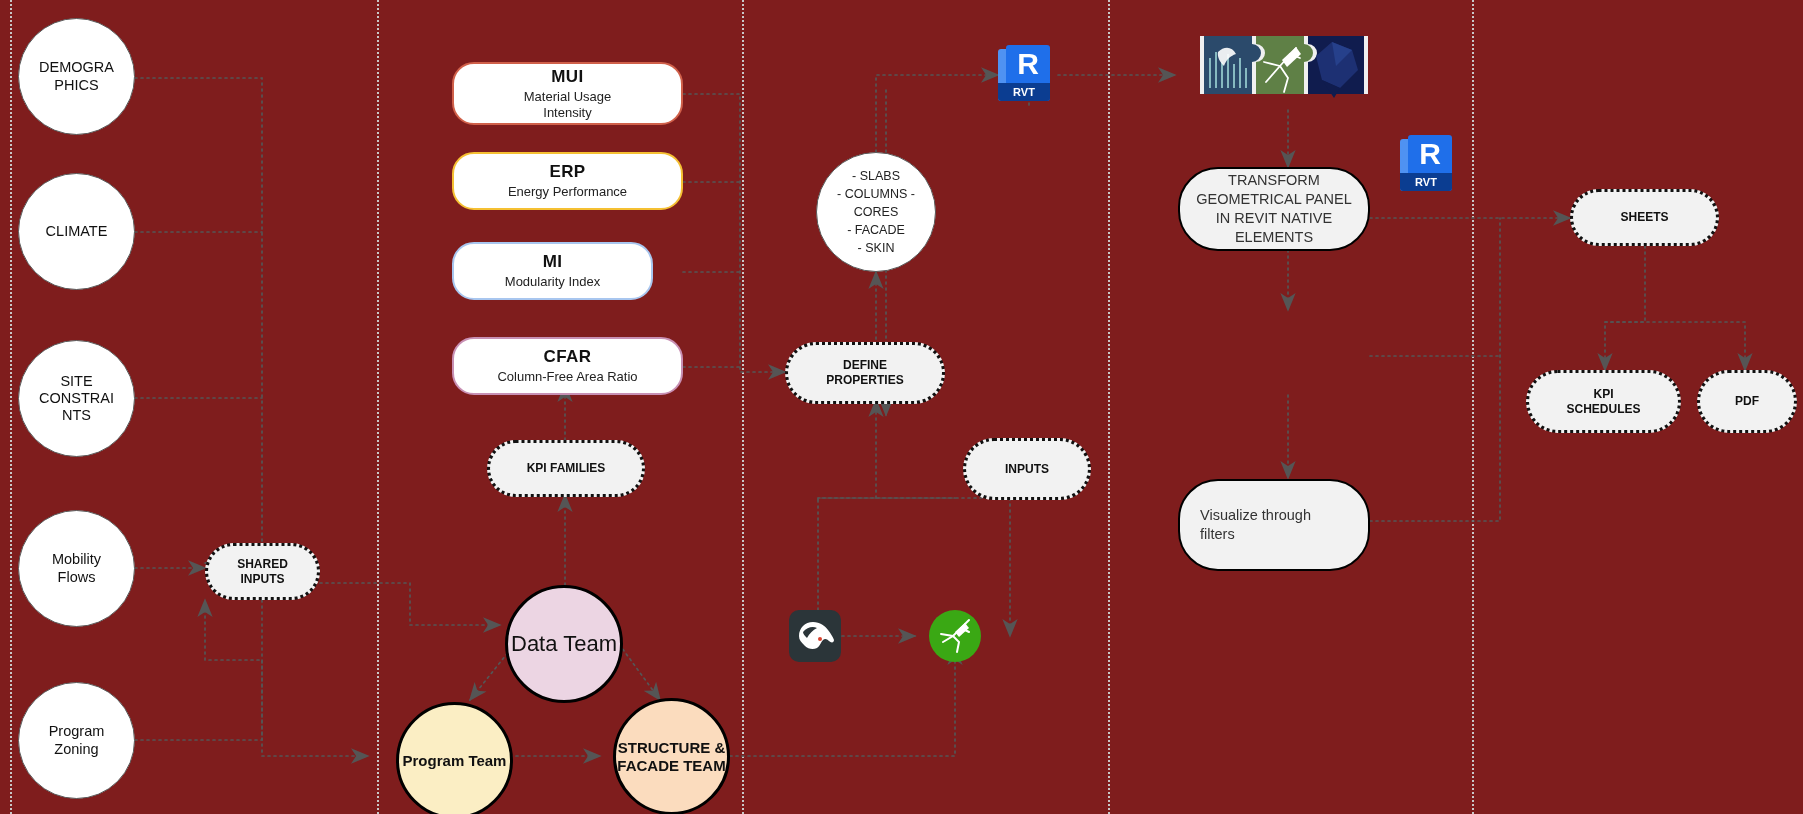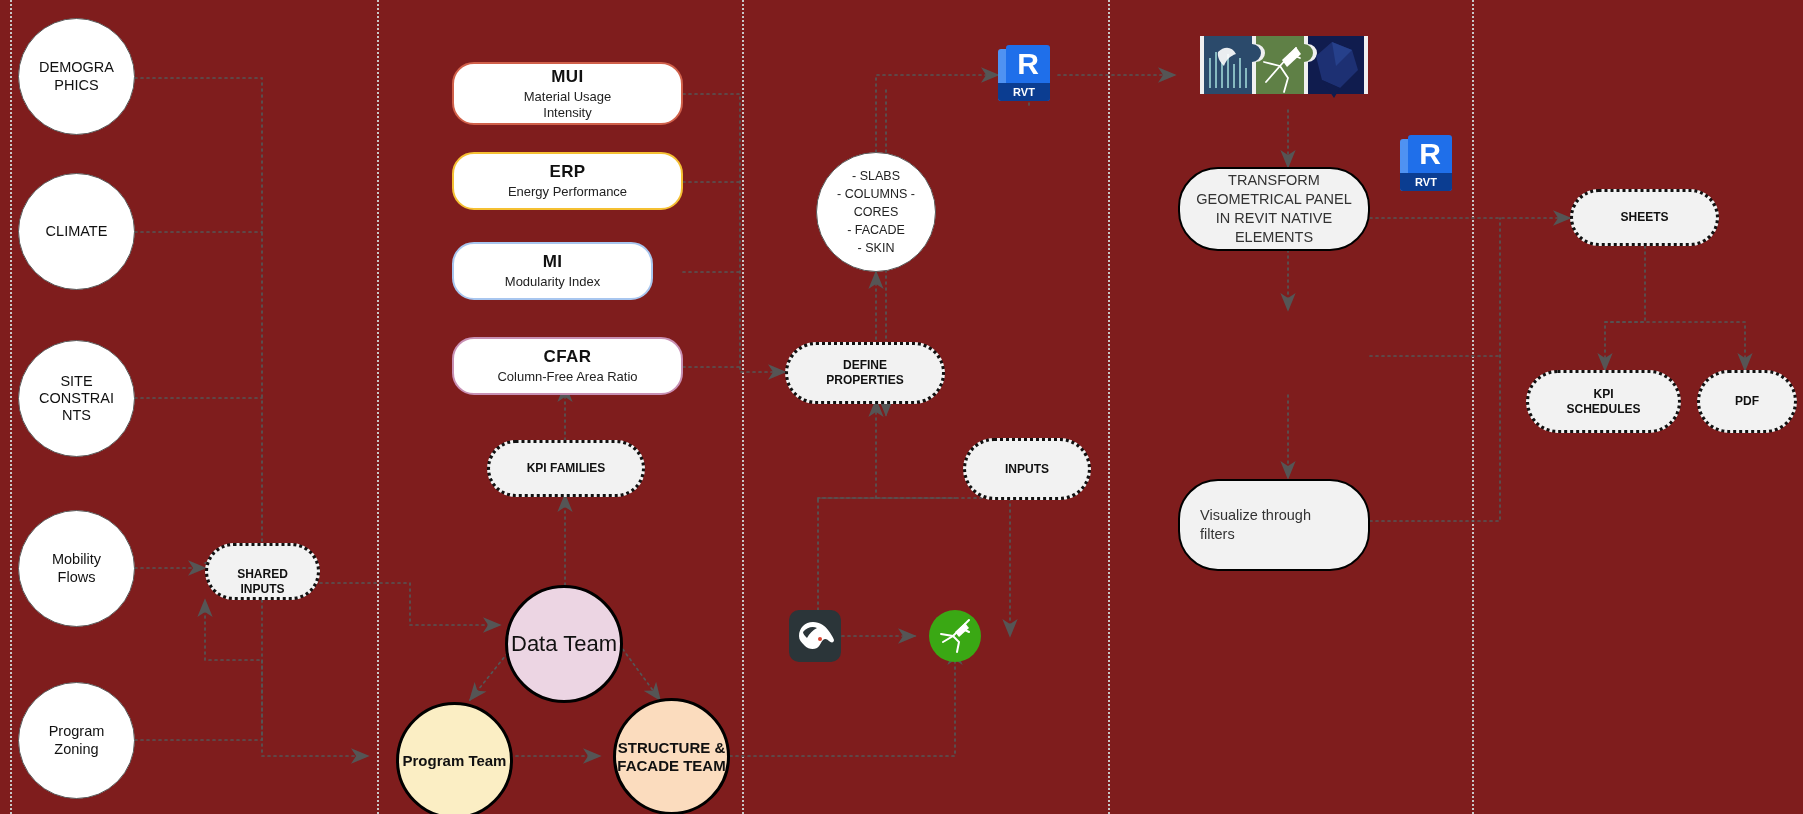--- a/index.html
+++ b/index.html
@@ -151,21 +151,21 @@
   </div>
   <div class="node circ-in" style="left:18px;top:510px;width:117px;height:117px;">
     <span style="white-space:pre-line;">Mobility
 Flows</span>
   </div>
   <div class="node circ-in" style="left:18px;top:682px;width:117px;height:117px;">
     <span style="white-space:pre-line;">Program
 Zoning</span>
   </div>
 
-  <div class="node dotted" style="left:205px;top:543px;width:115px;height:57px;align-items:flex-end;">
+  <div class="node dotted" style="left:205px;top:543px;width:115px;height:57px;">
     <span style="white-space:pre-line;">SHARED
 INPUTS</span>
   </div>
 
   <div class="node kpi" style="left:452px;top:62px;width:231px;height:63px;border-color:#d0604a;">
     <span class="code">MUI</span>
     <span class="desc" style="white-space:pre-line;">Material Usage
 Intensity</span>
   </div>
   <div class="node kpi" style="left:452px;top:152px;width:231px;height:58px;border-color:#f5c033;">

